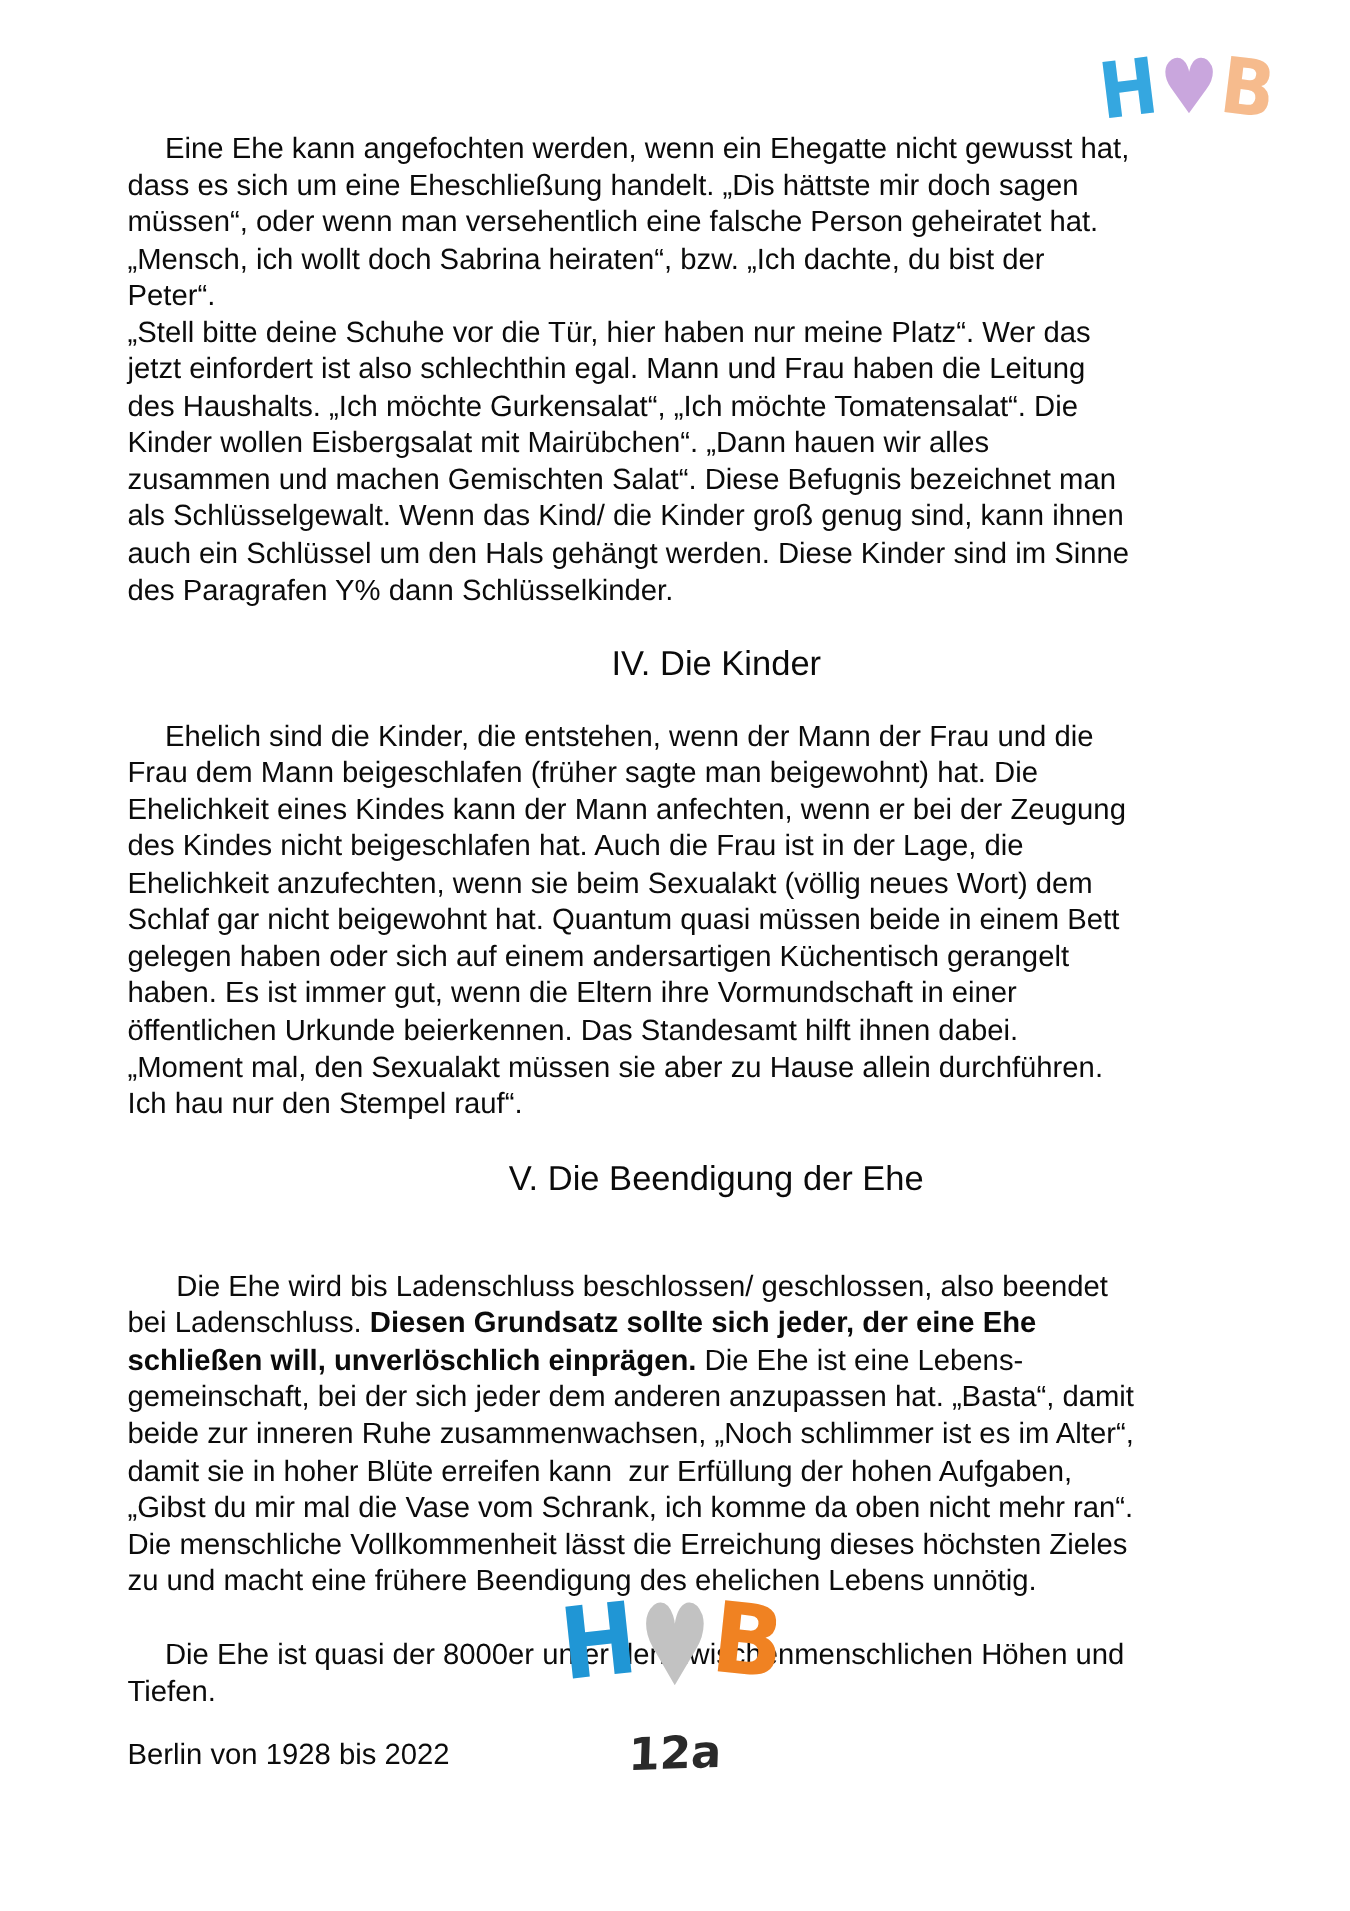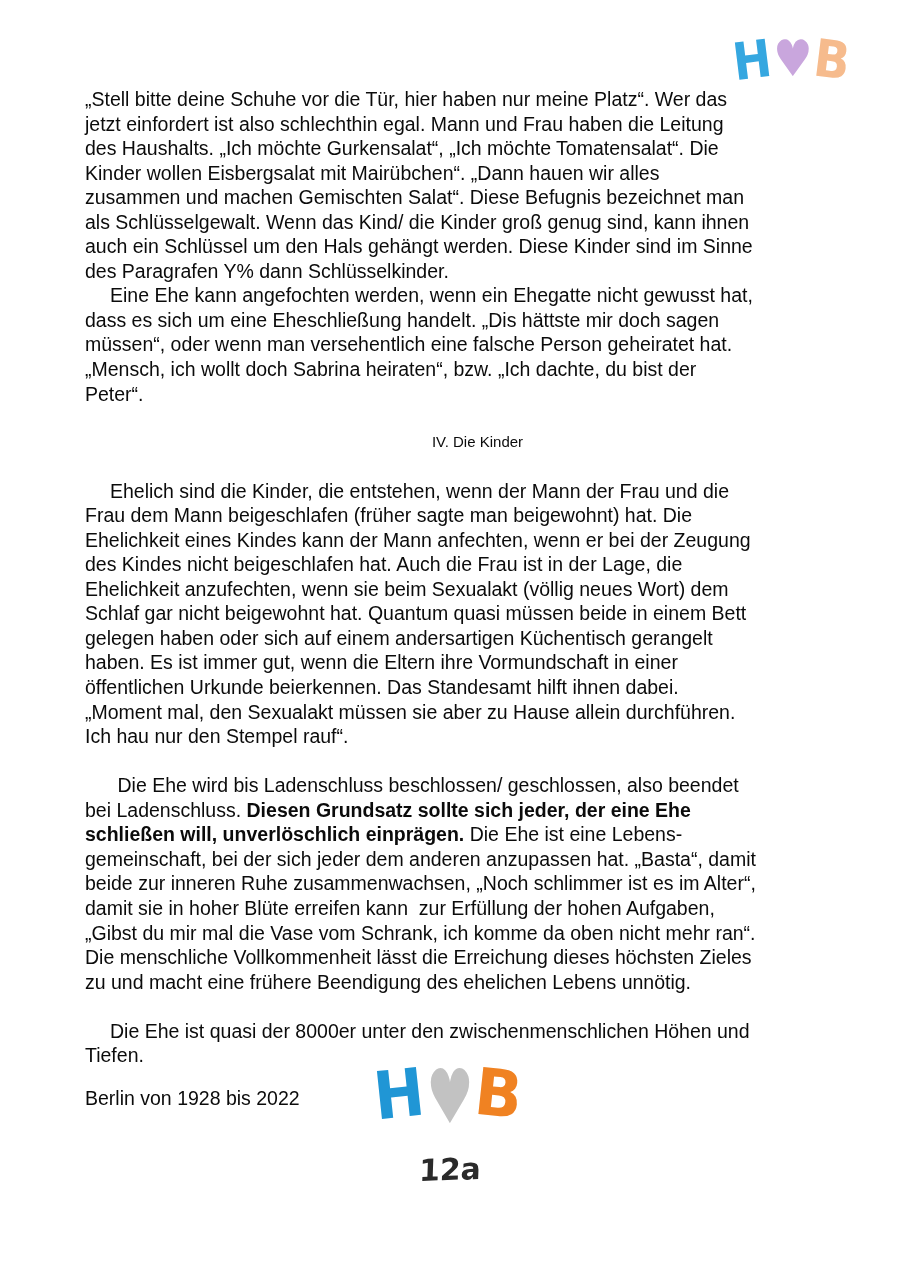--- a/index.html
+++ b/index.html
@@ -19,21 +19,21 @@
   }
   .para{
     margin:0;
     white-space:pre;
   }
   .para.indent{ text-indent:25px; }
   .bold-run{ font-weight:bold; }
   .heading{
     margin:24px 0;
     padding-left:30px;
-    font-size:15px;
+    font-size:23px;
     font-weight:400;
     text-align:center;
     white-space:pre;
   }
   .footer-line{ margin-top:18px; white-space:pre; }
 
   
   .logo{ position:absolute; font-family:"DejaVu Sans", sans-serif; font-weight:bold; line-height:1; }
   .logo span{ display:inline-block; }
   .logo-top{ left:733px; top:36px; }
@@ -60,48 +60,49 @@
 
 <div class="page">
 
   <div class="logo logo-top">
     <span class="lg-h" style="color: rgb(53, 167, 224);">H</span>
     <span class="lg-heart" style="color: rgb(201, 166, 221);">♥</span>
     <span class="lg-b" style="color: rgb(246, 187, 141);">B</span>
   </div>
 
   <main class="content">
+    <p class="para indent">Eine Ehe kann angefochten werden, wenn ein Ehegatte nicht gewusst hat,
+dass es sich um eine Eheschließung handelt. „Dis hättste mir doch sagen
+müssen“, oder wenn man versehentlich eine falsche Person geheiratet hat.
+„Mensch, ich wollt doch Sabrina heiraten“, bzw. „Ich dachte, du bist der
+Peter“.</p>
     <p class="para">„Stell bitte deine Schuhe vor die Tür, hier haben nur meine Platz“. Wer das
 jetzt einfordert ist also schlechthin egal. Mann und Frau haben die Leitung
 des Haushalts. „Ich möchte Gurkensalat“, „Ich möchte Tomatensalat“. Die
 Kinder wollen Eisbergsalat mit Mairübchen“. „Dann hauen wir alles
 zusammen und machen Gemischten Salat“. Diese Befugnis bezeichnet man
 als Schlüsselgewalt. Wenn das Kind/ die Kinder groß genug sind, kann ihnen
 auch ein Schlüssel um den Hals gehängt werden. Diese Kinder sind im Sinne
 des Paragrafen Y% dann Schlüsselkinder.</p>
-    <p class="para indent">Eine Ehe kann angefochten werden, wenn ein Ehegatte nicht gewusst hat,
-dass es sich um eine Eheschließung handelt. „Dis hättste mir doch sagen
-müssen“, oder wenn man versehentlich eine falsche Person geheiratet hat.
-„Mensch, ich wollt doch Sabrina heiraten“, bzw. „Ich dachte, du bist der
-Peter“.</p>
 
     <h2 class="heading">IV. Die Kinder</h2>
 
     <p class="para indent">Ehelich sind die Kinder, die entstehen, wenn der Mann der Frau und die
 Frau dem Mann beigeschlafen (früher sagte man beigewohnt) hat. Die
 Ehelichkeit eines Kindes kann der Mann anfechten, wenn er bei der Zeugung
 des Kindes nicht beigeschlafen hat. Auch die Frau ist in der Lage, die
 Ehelichkeit anzufechten, wenn sie beim Sexualakt (völlig neues Wort) dem
 Schlaf gar nicht beigewohnt hat. Quantum quasi müssen beide in einem Bett
 gelegen haben oder sich auf einem andersartigen Küchentisch gerangelt
 haben. Es ist immer gut, wenn die Eltern ihre Vormundschaft in einer
 öffentlichen Urkunde beierkennen. Das Standesamt hilft ihnen dabei.
 „Moment mal, den Sexualakt müssen sie aber zu Hause allein durchführen.
 Ich hau nur den Stempel rauf“.</p>
 
+    <h2 class="heading">V. Die Beendigung der Ehe</h2>
 
     <p class="para indent">
       <span>Die Ehe wird bis Ladenschluss beschlossen/ geschlossen, also beendet
 bei Ladenschluss. </span><span class="bold-run">Diesen Grundsatz sollte sich jeder, der eine Ehe
 schließen will, unverlöschlich einprägen.</span><span> Die Ehe ist eine Lebens-
 gemeinschaft, bei der sich jeder dem anderen anzupassen hat. „Basta“, damit
 beide zur inneren Ruhe zusammenwachsen, „Noch schlimmer ist es im Alter“,
 damit sie in hoher Blüte erreifen kann  zur Erfüllung der hohen Aufgaben,
 „Gibst du mir mal die Vase vom Schrank, ich komme da oben nicht mehr ran“.
 Die menschliche Vollkommenheit lässt die Erreichung dieses höchsten Zieles

